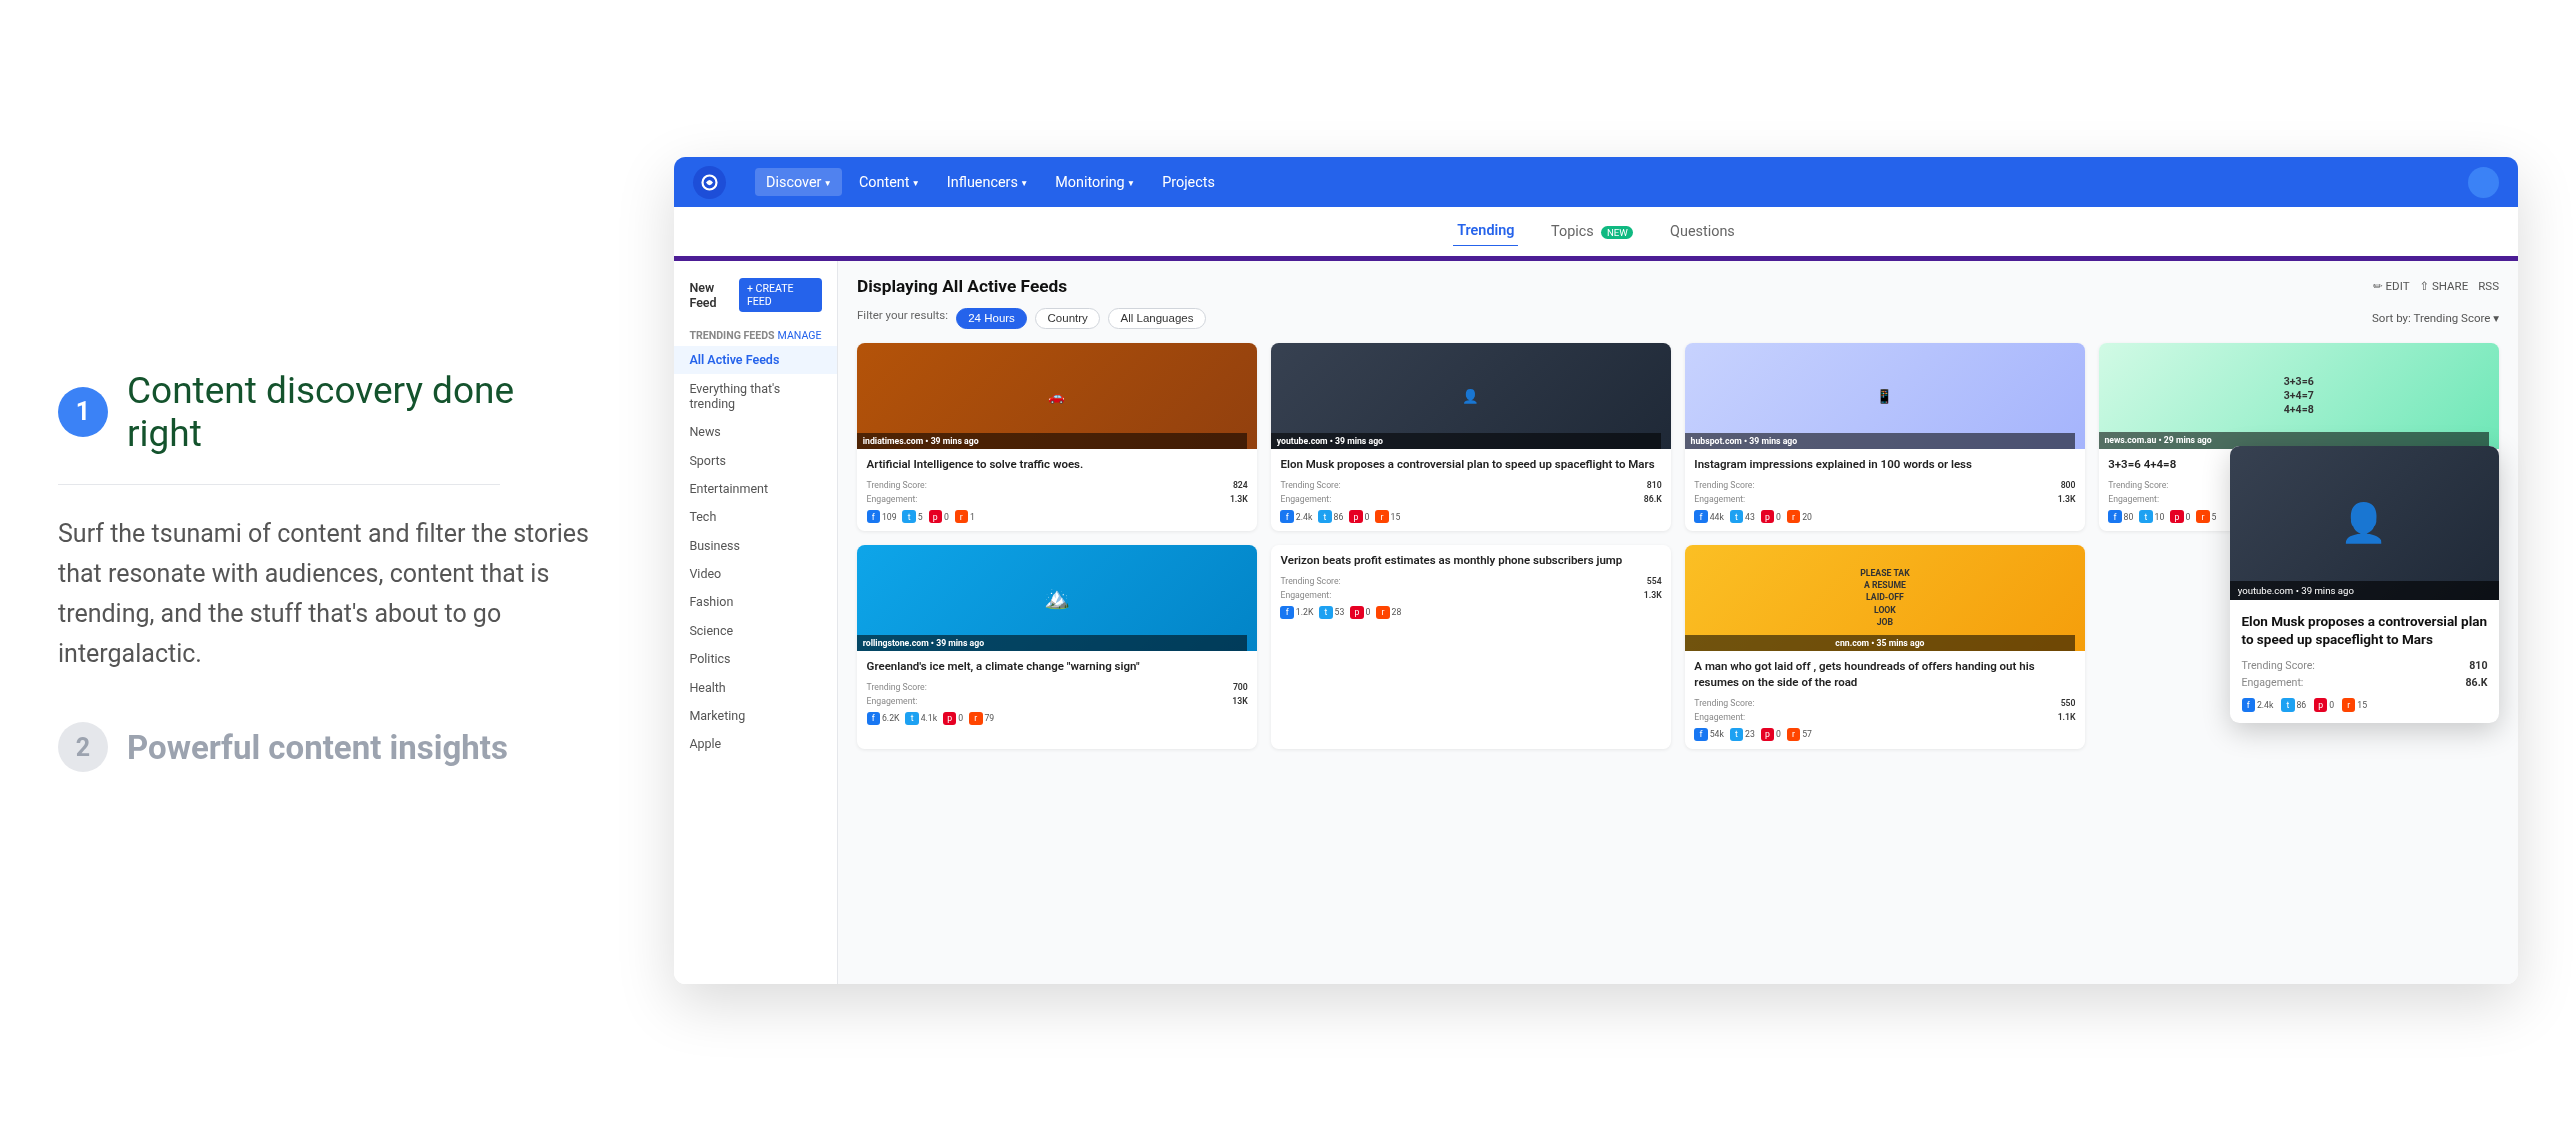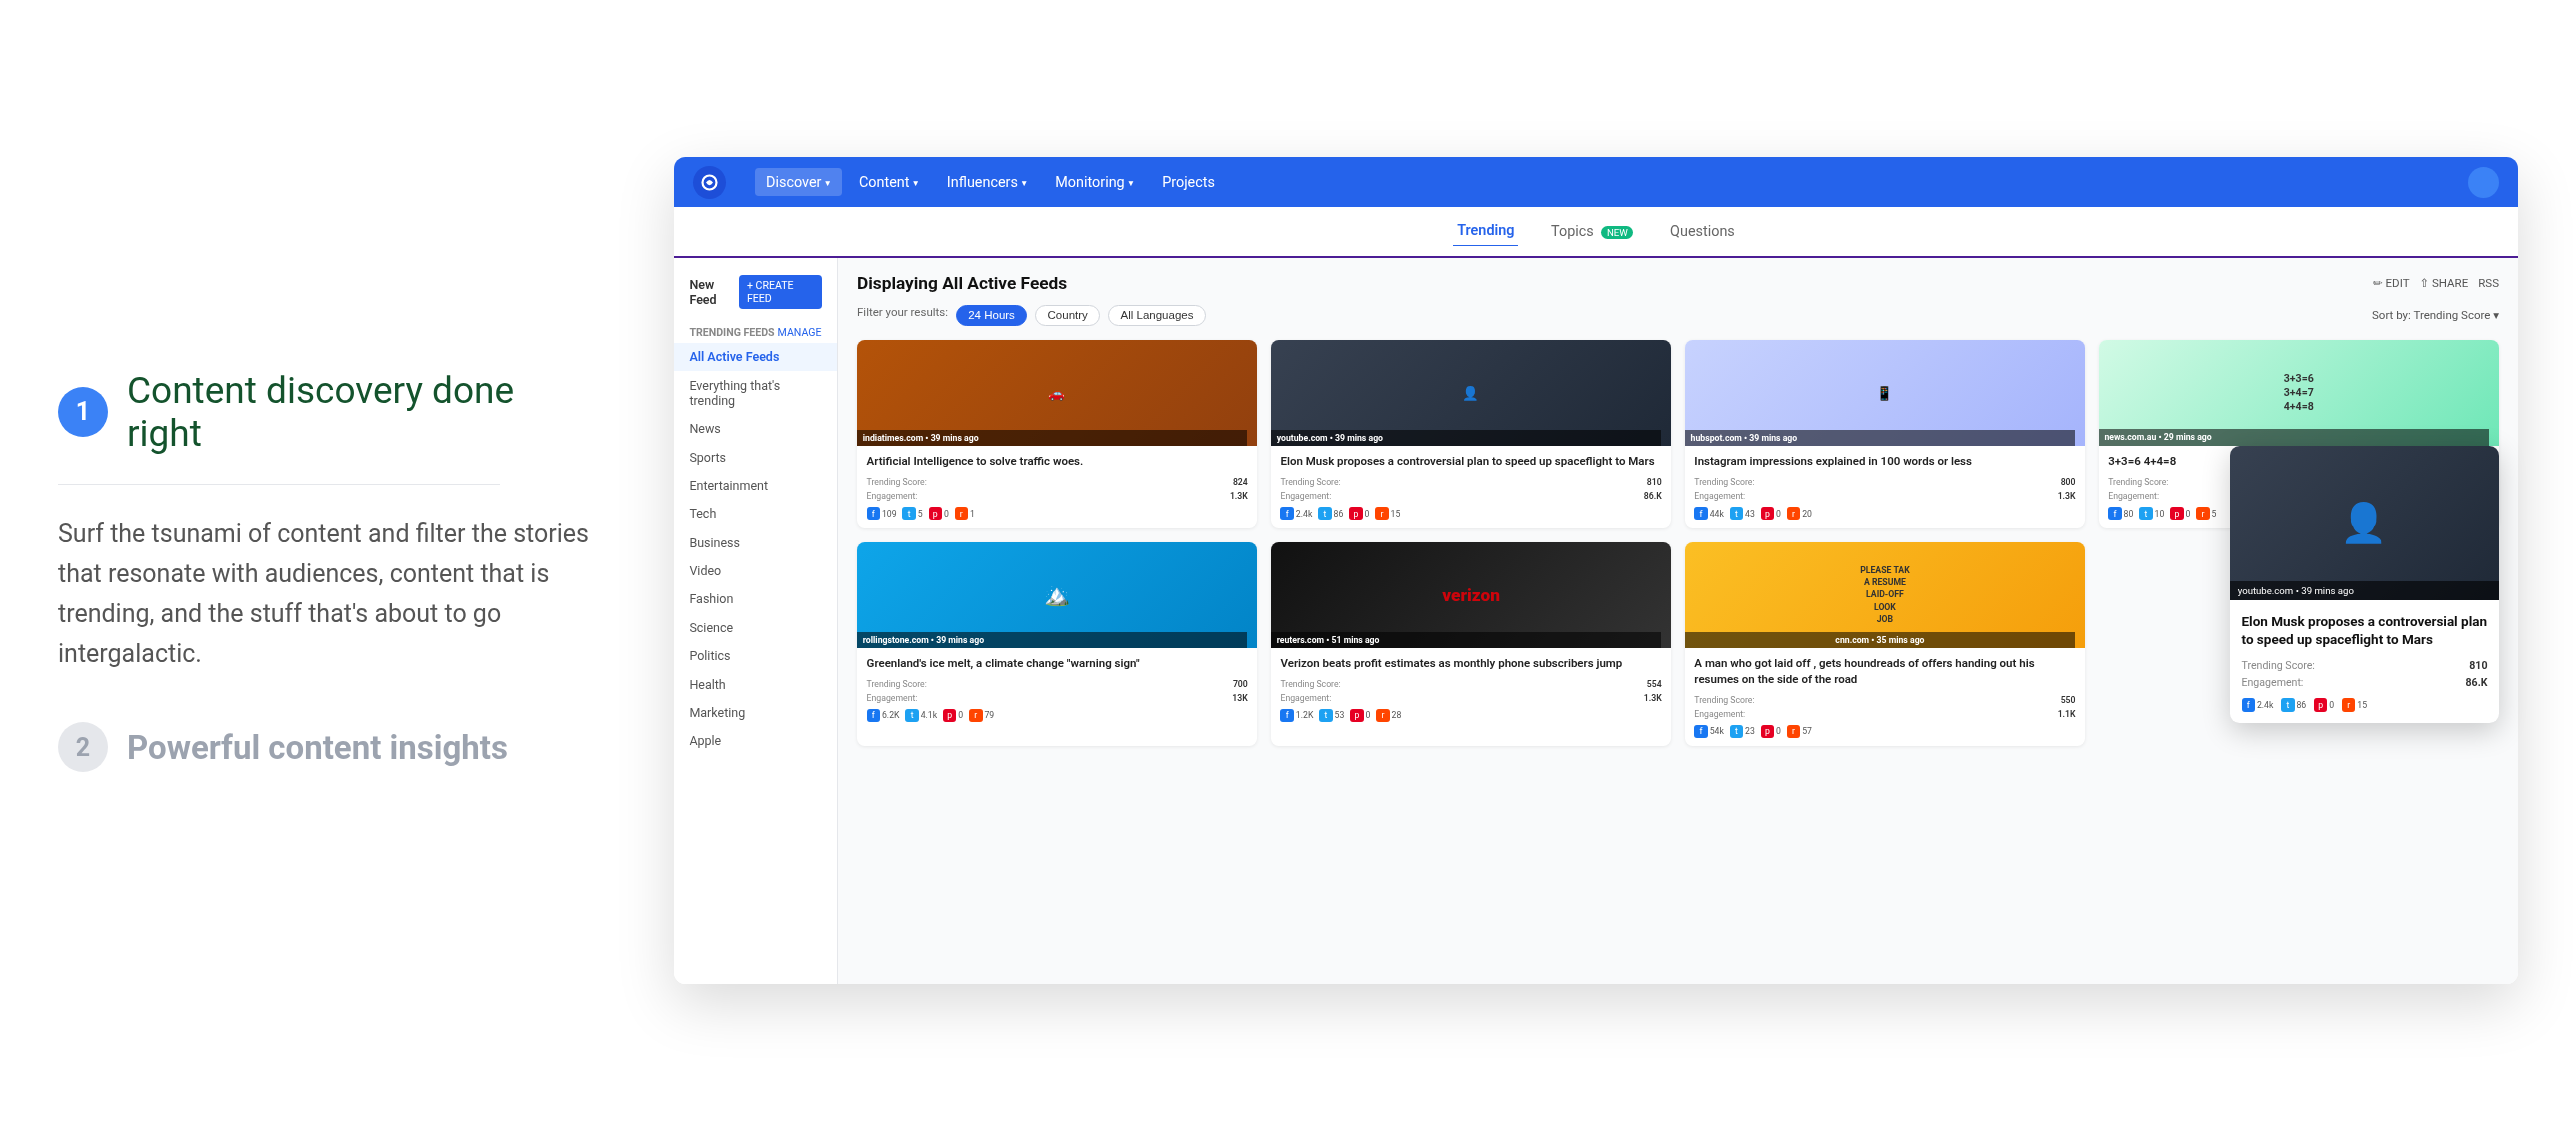--- a/index.html
+++ b/index.html
@@ -168,21 +168,21 @@
     }
 
     
     .app-subnav {
       background: #fff;
       display: flex;
       align-items: center;
       justify-content: center;
       gap: 29px;
       padding: 9.6px 19px;
-      border-bottom: 2px solid #4c1d95;
+      border-bottom: 5px solid #4c1d95;
     }
 
     .subnav-item {
       font-size: 14.4px;
       color: #666;
       padding: 5.8px 3.8px;
       cursor: pointer;
     }
 
     .subnav-item.active {
@@ -823,24 +823,20 @@
                   </div>
                   <div class="social-item">
                     <div class="social-icon rd-icon">r</div>
                     <span>79</span>
                   </div>
                 </div>
               </div>
             </div>
 
             <div class="card">
-              <div class="card-img-placeholder img-verizon">
-                <span style="color:#cd040b;font-size:17.3px;font-weight:900;">verizon</span>
-                <div class="card-source">reuters.com • 51 mins ago</div>
-              </div>
               <div class="card-content">
                 <div class="card-title">Verizon beats profit estimates as monthly phone subscribers jump</div>
                 <div class="card-stats">
                   <span class="card-stat-label">Trending Score:</span>
                   <span class="card-stat-value">554</span>
                 </div>
                 <div class="card-stats">
                   <span class="card-stat-label">Engagement:</span>
                   <span class="card-stat-value">1.3K</span>
                 </div>

